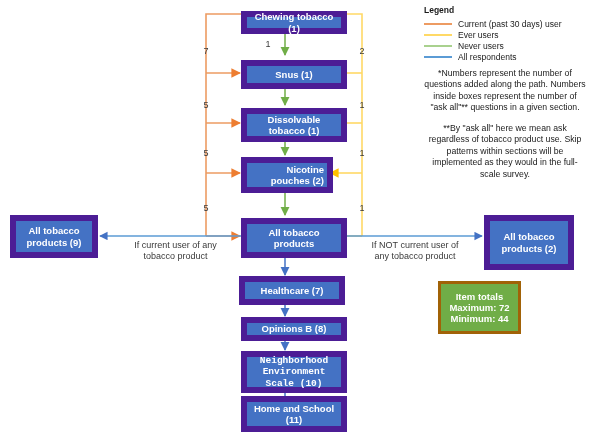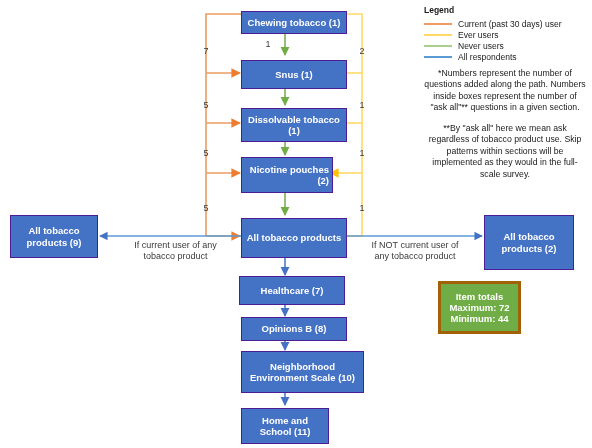--- a/index.html
+++ b/index.html
@@ -24,21 +24,21 @@
   svg.wires {
     position: absolute;
     left: 0; top: 0;
     width: 592px;
     height: 448px;
     pointer-events: none;
   }
   .node {
     position: absolute;
     background: #4472C4;
-    border: 1px solid #4c1d95;
+    border: 6px solid #4c1d95;
     color: #ffffff;
     font-size: 9.5px;
     font-weight: bold;
     line-height: 1.18;
     display: flex;
     align-items: center;
     justify-content: center;
     text-align: center;
     box-sizing: border-box;
     padding: 1px 3px;
@@ -167,23 +167,23 @@
   <div class="node" style="left:241px; top:218px; width:106px; height:40px;">All tobacco products</div>
 
   <div class="node" style="left:10px; top:215px; width:88px; height:43px;">All tobacco products (9)</div>
 
   <div class="node" style="left:484px; top:215px; width:90px; height:55px;">All tobacco products (2)</div>
 
   <div class="node" style="left:239px; top:276px; width:106px; height:29px;">Healthcare (7)</div>
 
   <div class="node" style="left:241px; top:317px; width:106px; height:24px;">Opinions B (8)</div>
 
-  <div class="node" style="left:241px; top:351px; width:123px; height:42px;">Neighborhood Environment Scale (10)</div>
-
-  <div class="node" style="left:241px; top:396px; width:88px; height:36px;margin-top:12px;">Home and School (11)</div>
+  <div class="node" style="left:241px; top:351px; width:106px; height:42px;font-family:Liberation Mono, monospace;">Neighborhood Environment Scale (10)</div>
+
+  <div class="node" style="left:241px; top:396px; width:106px; height:36px;">Home and School (11)</div>
 
   <div class="node green" style="left:438px; top:281px; width:83px; height:53px; white-space:pre-line;">Item totals
 Maximum: 72
 Minimum: 44</div>
 
   <div class="edge-num" style="left:196px; top:46px; width:20px;">7</div>
   <div class="edge-num" style="left:196px; top:100px; width:20px;">5</div>
   <div class="edge-num" style="left:196px; top:148px; width:20px;">5</div>
   <div class="edge-num" style="left:196px; top:203px; width:20px;">5</div>
 

